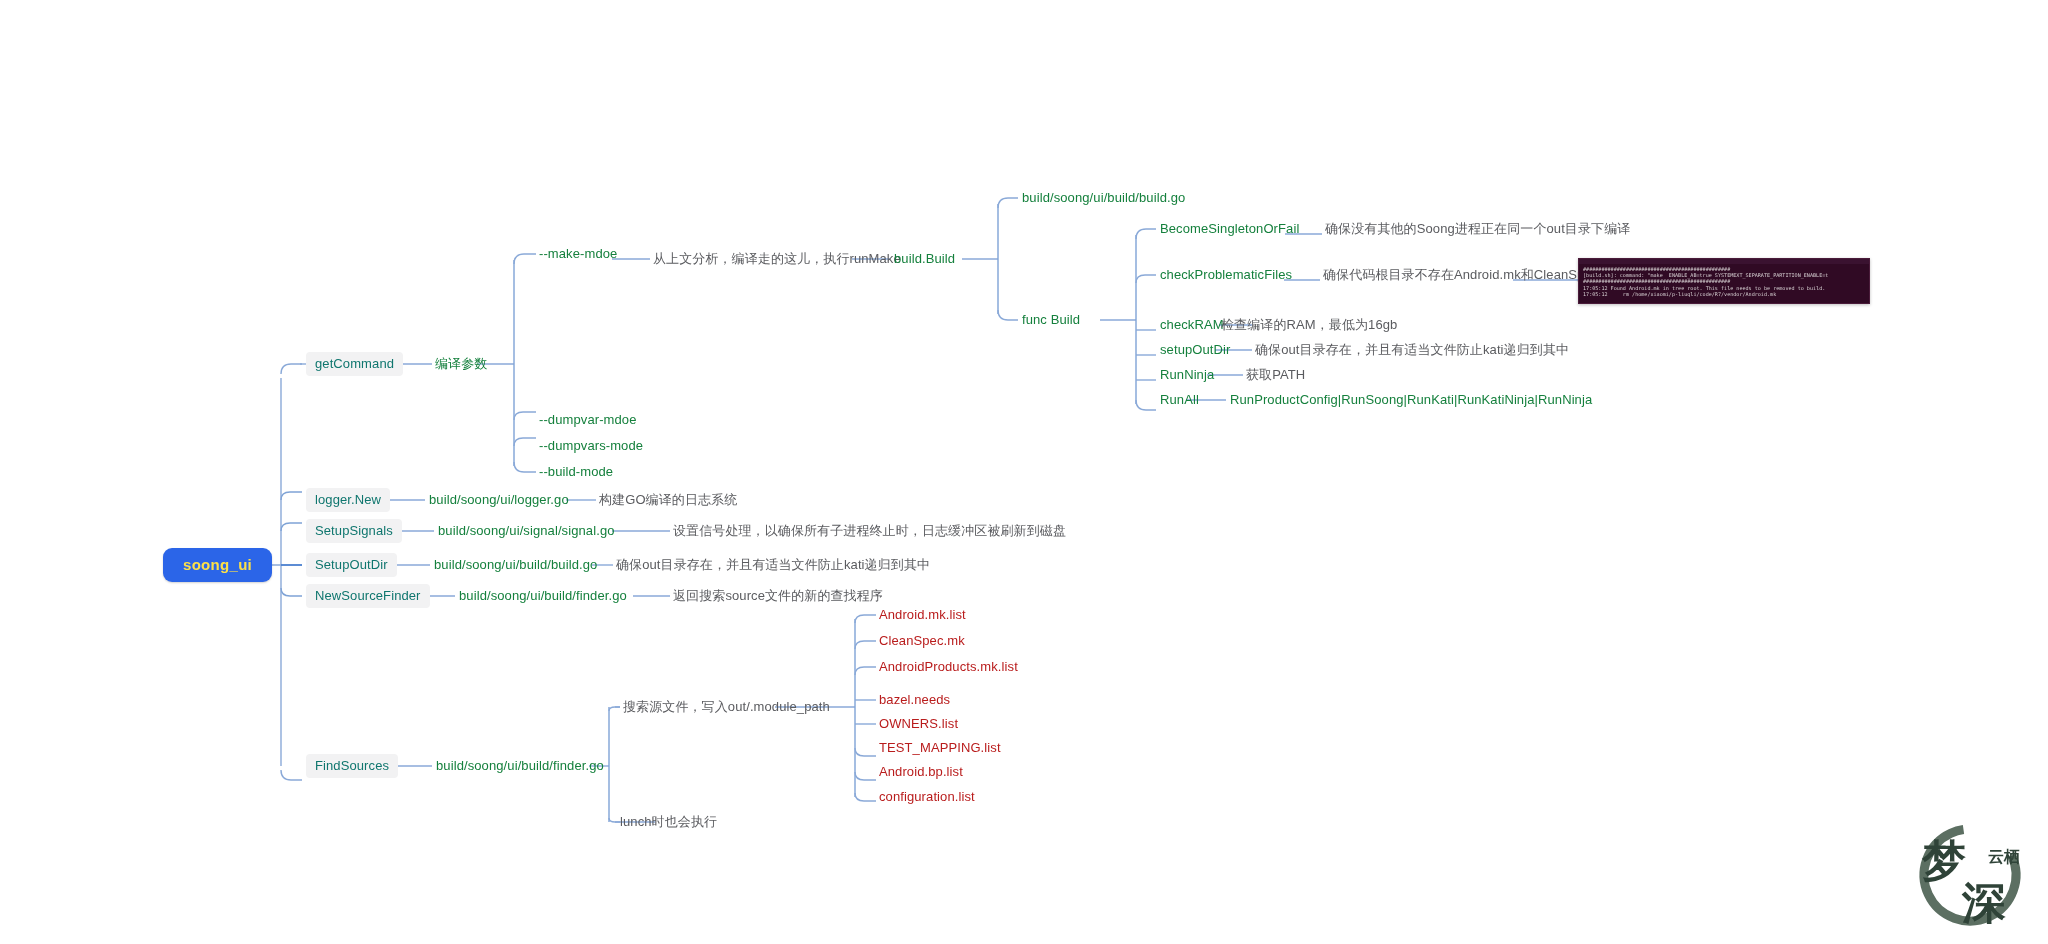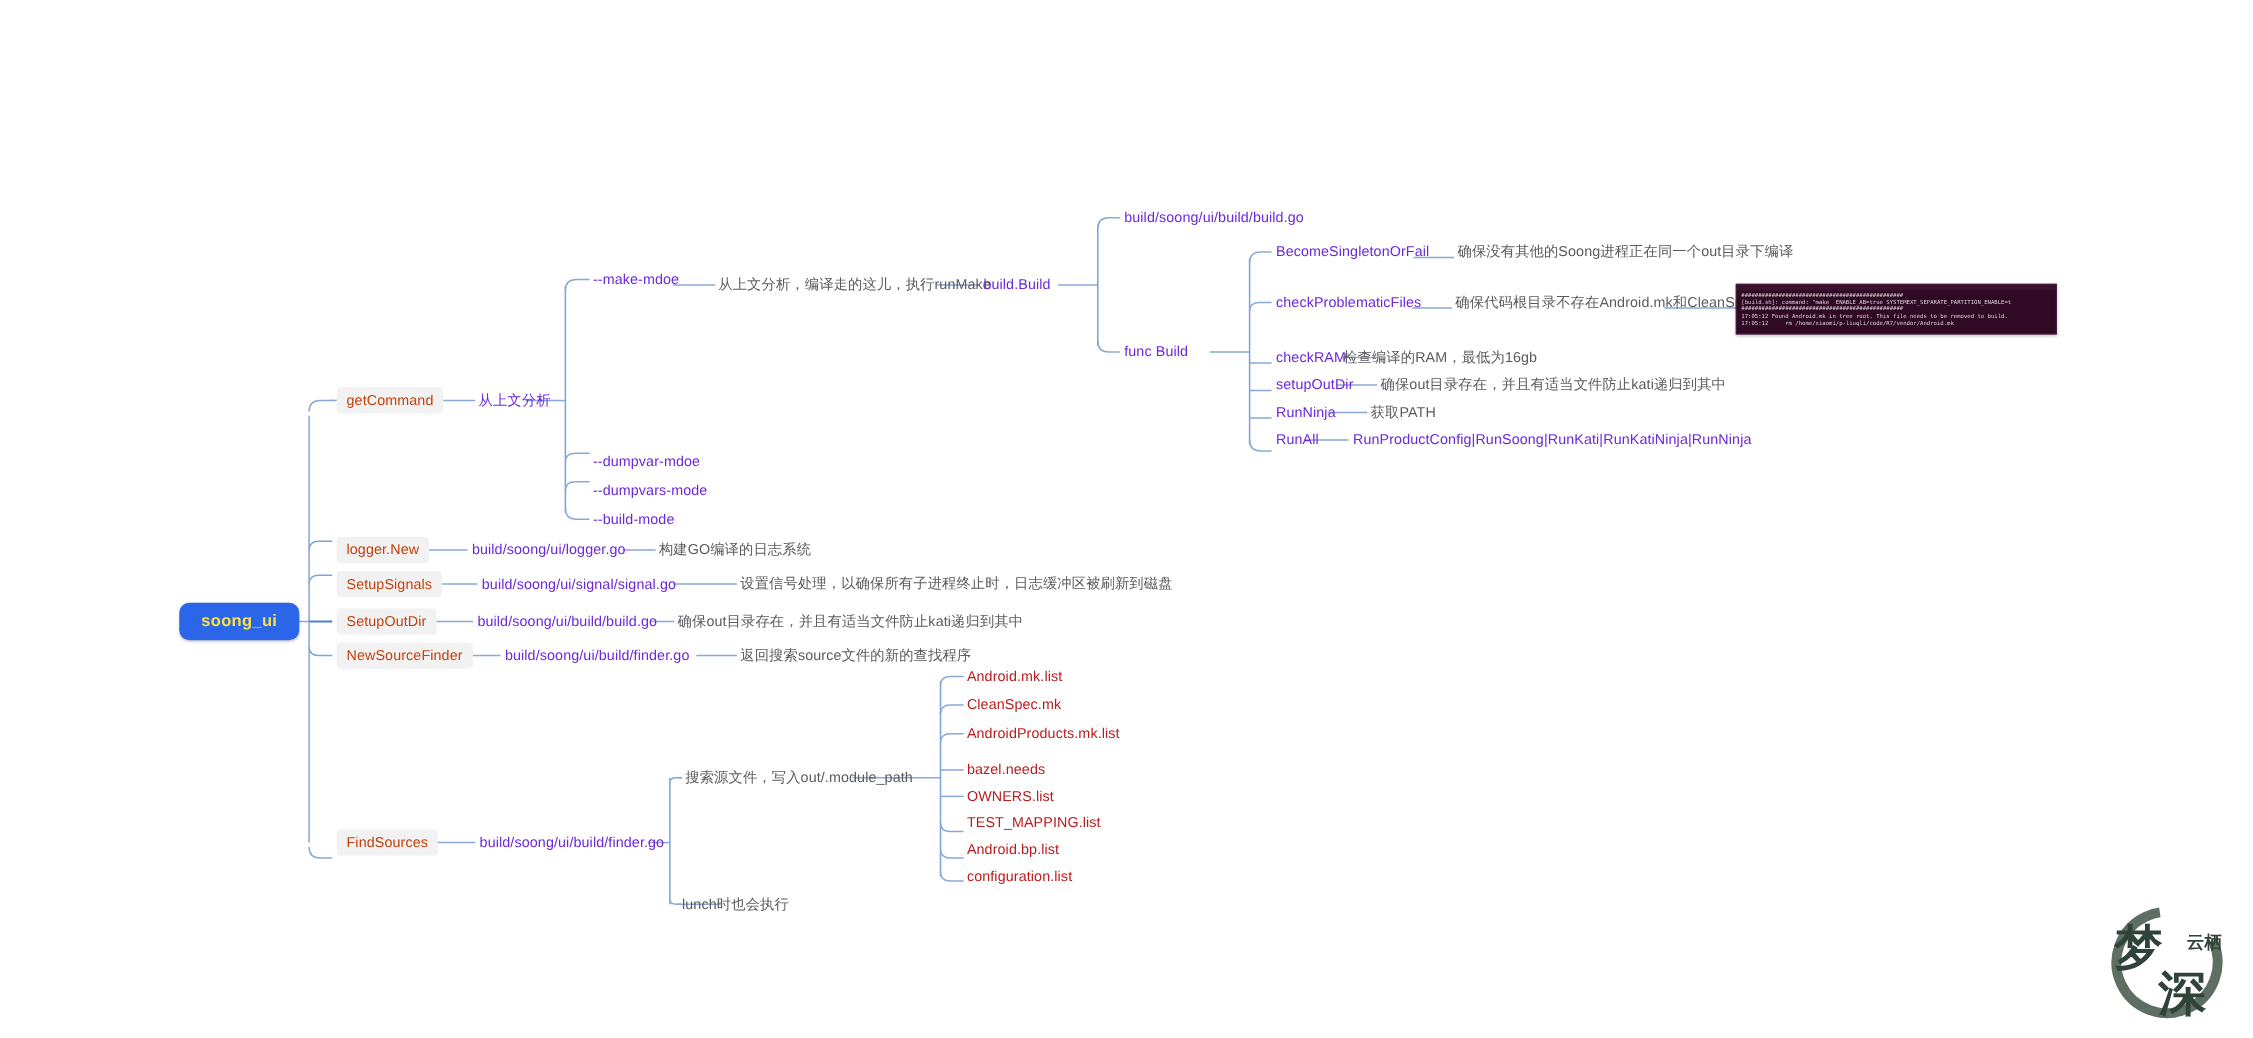--- a/index.html
+++ b/index.html
@@ -1,22 +1,22 @@
 <!DOCTYPE html>
 <html><head>
 <meta charset="utf-8">
 <style>
   html,body{margin:0;padding:0;background:#ffffff;}
   body{width:2048px;height:944px;position:relative;overflow:hidden;
        font-family:"Liberation Sans","DejaVu Sans",sans-serif;color:#4a4a4a;}
   #canvas{position:absolute;left:0;top:0;width:2048px;height:944px;}
   svg#wires{position:absolute;left:0;top:0;width:2048px;height:944px;pointer-events:none;}
   .node{position:absolute;transform:translateY(-50%);white-space:nowrap;
-        font-size:13px;line-height:16px;color:#6d28d9;letter-spacing:.1px;}
-  .node.lvl1{background:#f2f2f3;border-radius:4px;padding:4px 9px;color:#c2410c;text-align:right;}
+        font-size:13px;line-height:16px;color:#15803d;letter-spacing:.1px;}
+  .node.lvl1{background:#f2f2f3;border-radius:4px;padding:4px 9px;color:#0f766e;text-align:right;}
   .node.plain{padding:2px 1px;}
   .node.root{background:#2b65e8;color:#fde047;border-radius:9px;padding:9px 20px;
         font-size:15px;font-weight:600;box-shadow:0 1px 2px rgba(0,0,0,.18);
         letter-spacing:.3px;}
   .node.cn{color:#5a5b5f;}
   .node.leafy{color:#b91c1c;}
   .term{position:absolute;background:#300a24;border:1px solid #4a1b3a;
         overflow:hidden;box-shadow:0 1px 3px rgba(0,0,0,.25);}
   .term .bar{height:5px;background:#3a1230;}
   .term pre{margin:0;padding:2px 4px 3px 4px;font-family:"DejaVu Sans Mono","Liberation Mono",monospace;
@@ -108,21 +108,21 @@
       <path d="M855 700 L876 700"></path>
       <path d="M855 724 L876 724"></path>
       <path d="M855 748 q0 8 9 8 L876 756"></path>
       <path d="M855 772 q0 8 9 8 L876 780"></path>
     </g>
   </svg>
 
   <div class="node root" style="left:163px;top:565px;">soong_ui</div>
 
   <div class="node lvl1" style="left:306px;top:364px;">getCommand</div>
-  <div class="node plain" style="left:434px;top:364px;">从上文分析</div>
+  <div class="node plain" style="left:434px;top:364px;">编译参数</div>
 
   <div class="node plain" style="left:538px;top:254px;">--make-mdoe</div>
   <div class="node plain" style="left:538px;top:420px;">--dumpvar-mdoe</div>
   <div class="node plain" style="left:538px;top:446px;">--dumpvars-mode</div>
   <div class="node plain" style="left:538px;top:472px;">--build-mode</div>
 
   <div class="node cn" style="left:653px;top:259px;">从上文分析，编译走的这儿，执行runMake</div>
   <div class="node plain" style="left:893px;top:259px;">build.Build</div>
   <div class="node plain" style="left:1021px;top:198px;">build/soong/ui/build/build.go</div>
   <div class="node plain" style="left:1021px;top:320px;">func Build</div>

